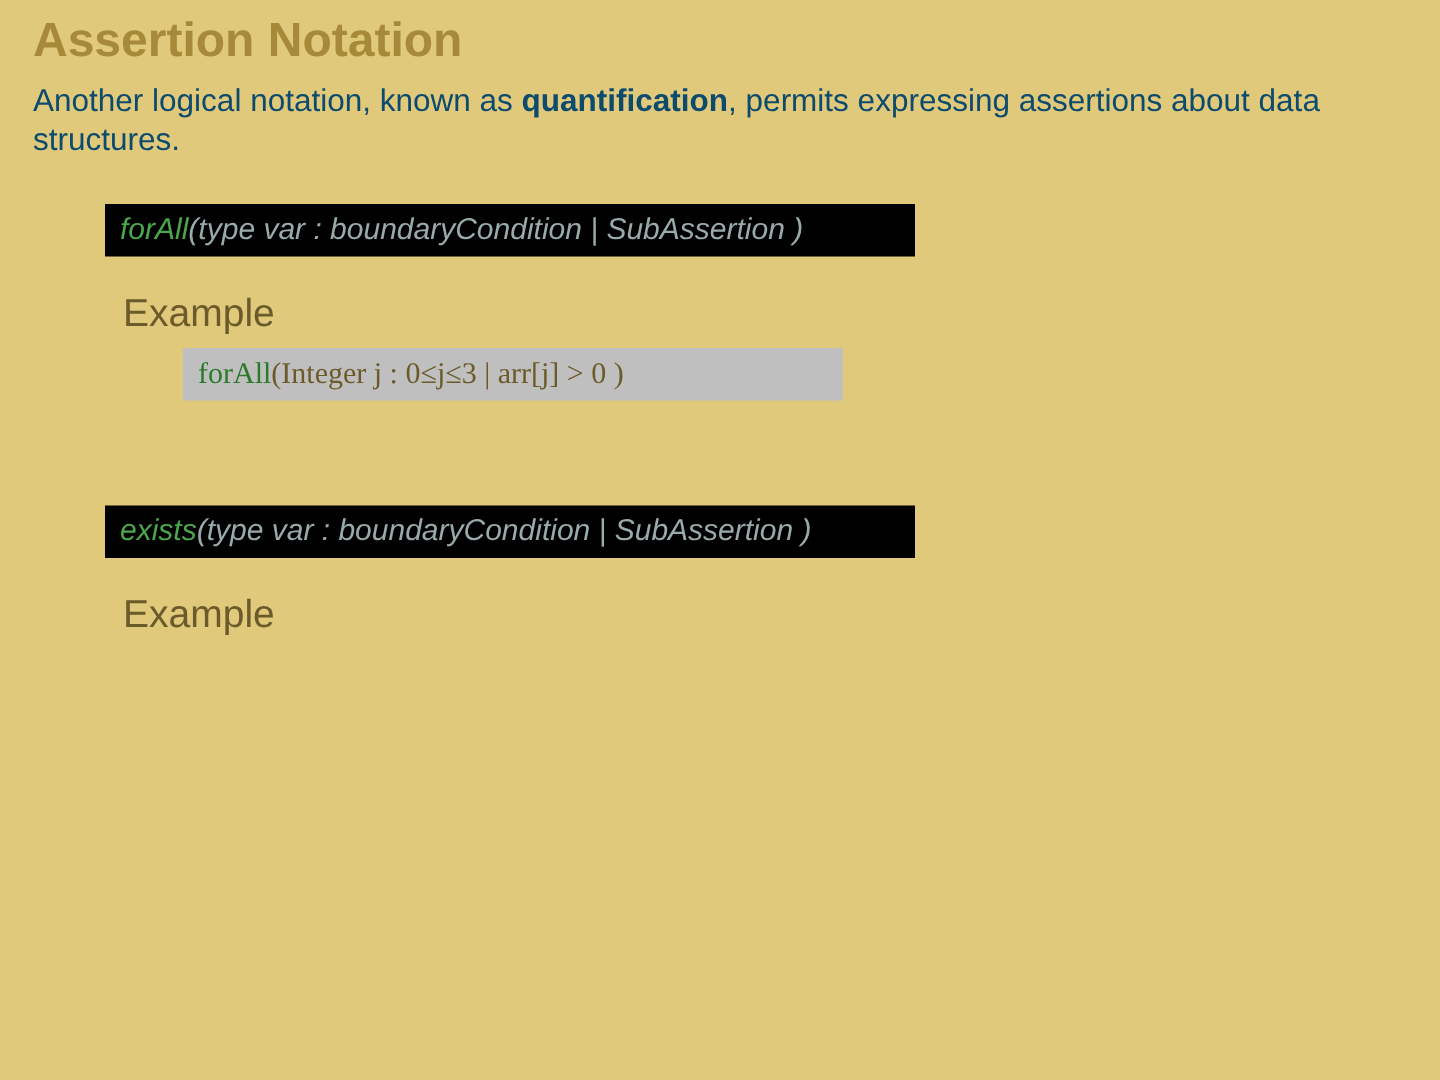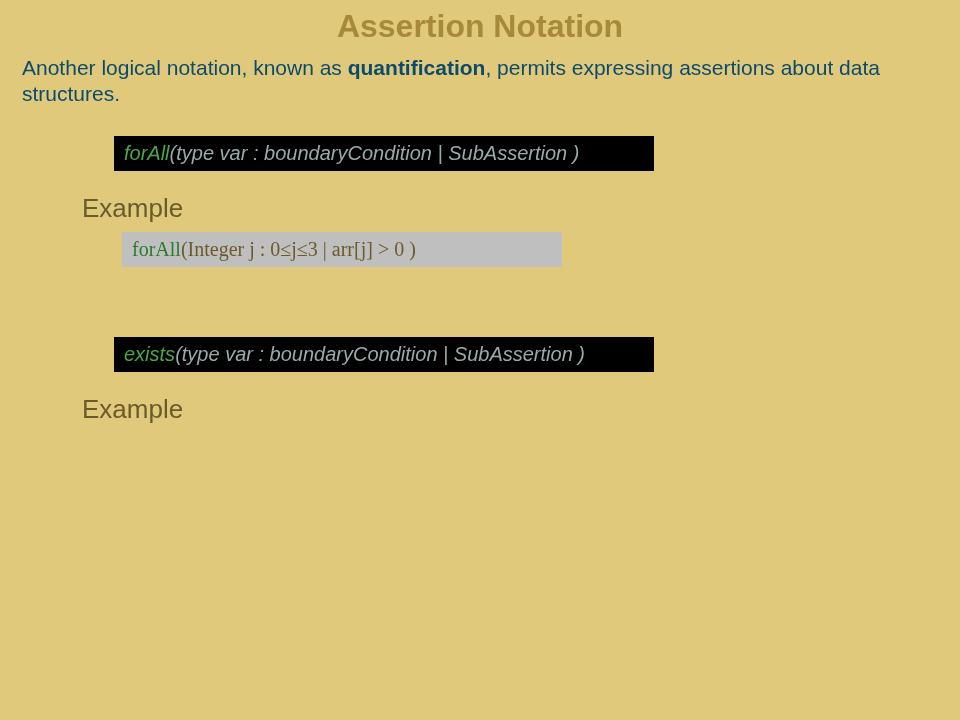--- a/index.html
+++ b/index.html
@@ -13,41 +13,40 @@
     overflow: hidden;
   }
   .page {
     padding: 8px 22px 0 22px;
     box-sizing: border-box;
   }
   .title {
     font-size: 32px;
     font-weight: bold;
     color: #a68a3a;
-    text-align: center;
     margin: 0 0 10px 0;
   }
   .intro {
     font-size: 21px;
     line-height: 1.25;
     color: #0c4a6e;
     margin-bottom: 28px;
   }
   .intro .bold { font-weight: bold; }
   .form-head {
     font-size: 26px;
     color: #6b5a2a;
     margin-bottom: 10px;
   }
   .form-head .big {
     font-size: 30px;
     font-weight: bold;
   }
   .codebox {
-    margin-left: 92px;
+    margin-left: 48px;
     padding: 6px 10px;
     font-size: 20px;
     width: fit-content;
     min-width: 520px;
   }
   .codebox.black {
     background: #000;
     color: #9aa;
   }
   .codebox.black .kw { color: #4aa84a; font-style: italic; }

